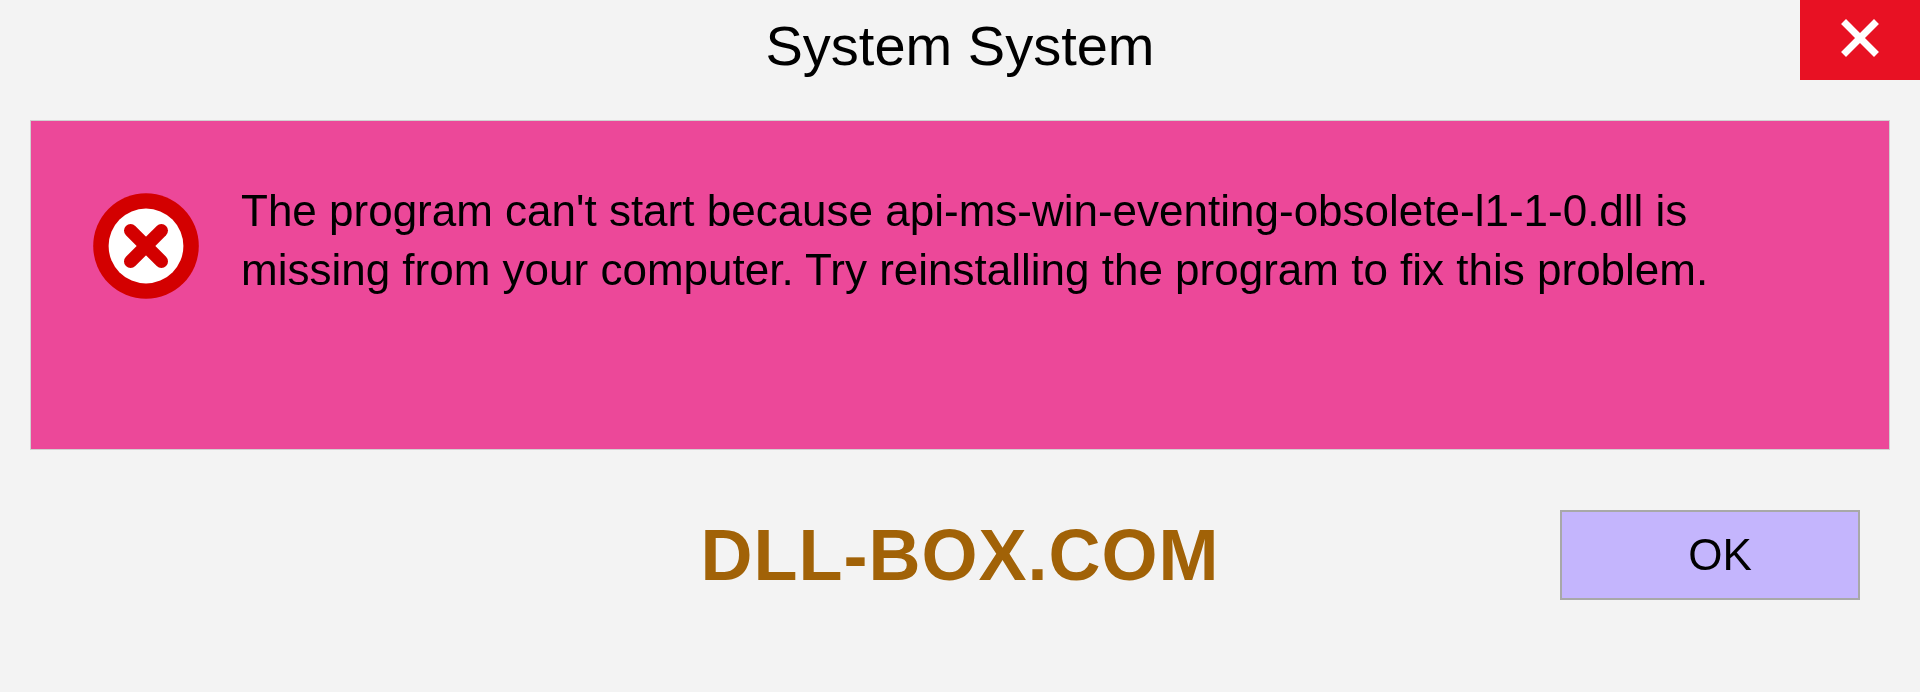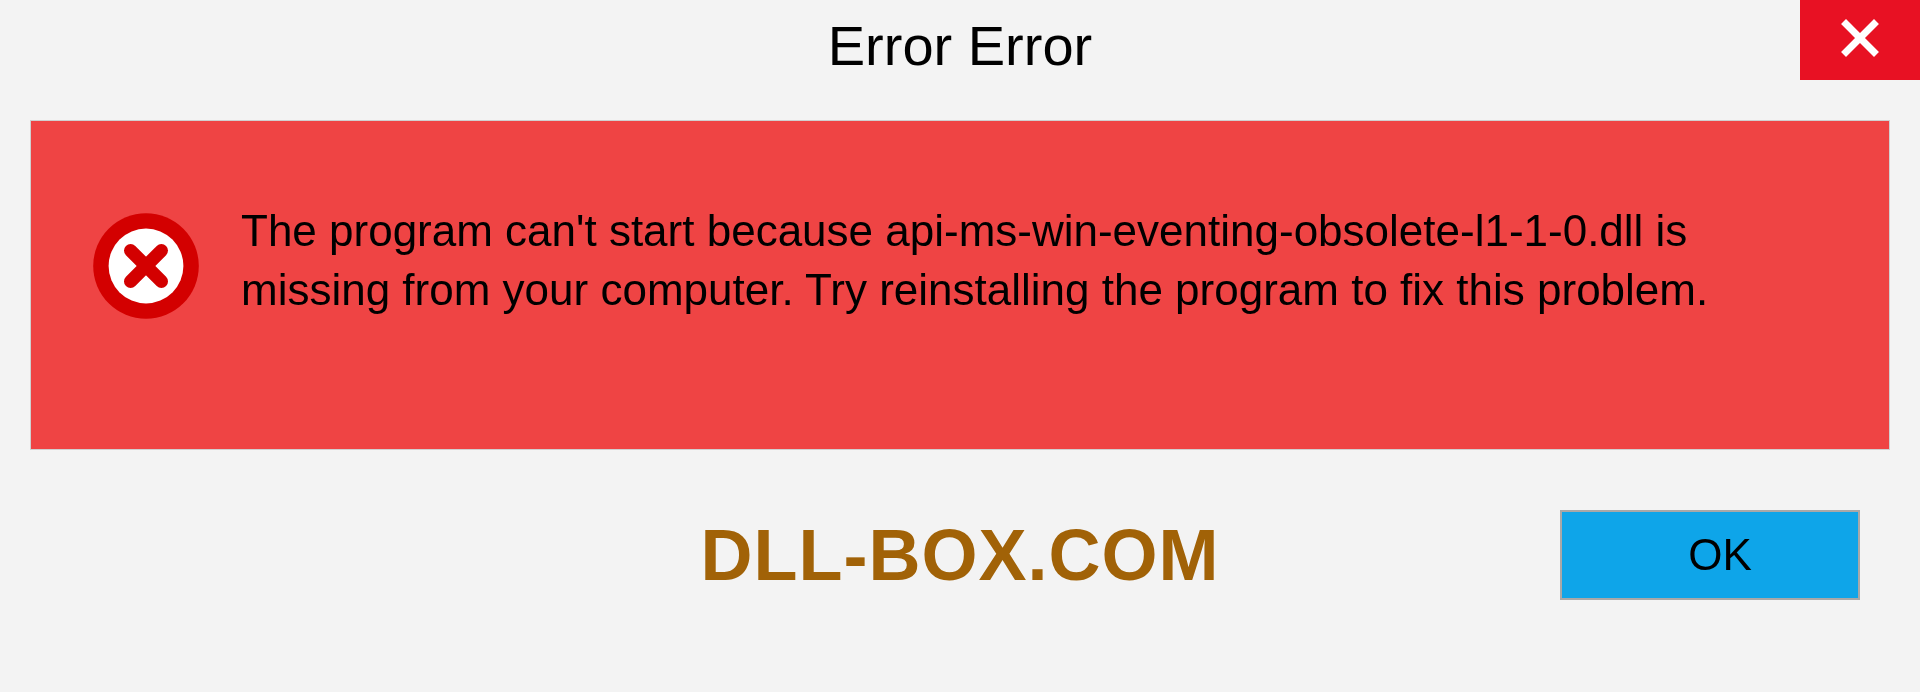--- a/index.html
+++ b/index.html
@@ -38,23 +38,23 @@
       align-items: center;
       justify-content: center;
       cursor: pointer;
     }
     .close-btn svg {
       width: 48px;
       height: 48px;
     }
     .content-box {
       margin: 30px 30px 0 30px;
-      background: #ef4444;
+      background: #ec4899;
       border: 1px solid #d0d0d0;
-      padding: 80px 60px 80px 60px;
+      padding: 60px 60px 80px 60px;
       display: flex;
       align-items: flex-start;
       gap: 40px;
       min-height: 330px;
     }
     .error-icon {
       flex-shrink: 0;
       width: 110px;
       height: 110px;
       margin-top: 10px;
@@ -83,37 +83,37 @@
       transform: translateX(-50%);
       font-size: 72px;
       font-weight: 900;
       color: #a16207;
       letter-spacing: 1px;
       font-family: Arial, sans-serif;
     }
     .ok-btn {
       width: 300px;
       height: 90px;
-      background: #0ea5e9;
+      background: #c4b5fd;
       border: 2px solid #a8a8a8;
       font-size: 44px;
       color: #000;
       display: flex;
       align-items: center;
       justify-content: center;
       cursor: pointer;
       z-index: 2;
       padding-left: 20px;
     }
   </style>
 </head>
 <body>
 
 <div class="titlebar">
-  <div class="title">Error Error</div>
+  <div class="title">System System</div>
   <div class="close-btn">
     <span>
       <svg viewBox="0 0 24 24">
         <line x1="5" y1="5" x2="19" y2="19" stroke="#ffffff" stroke-width="3.5" stroke-linecap="square"></line>
         <line x1="19" y1="5" x2="5" y2="19" stroke="#ffffff" stroke-width="3.5" stroke-linecap="square"></line>
       </svg>
     </span>
   </div>
 </div>
 

